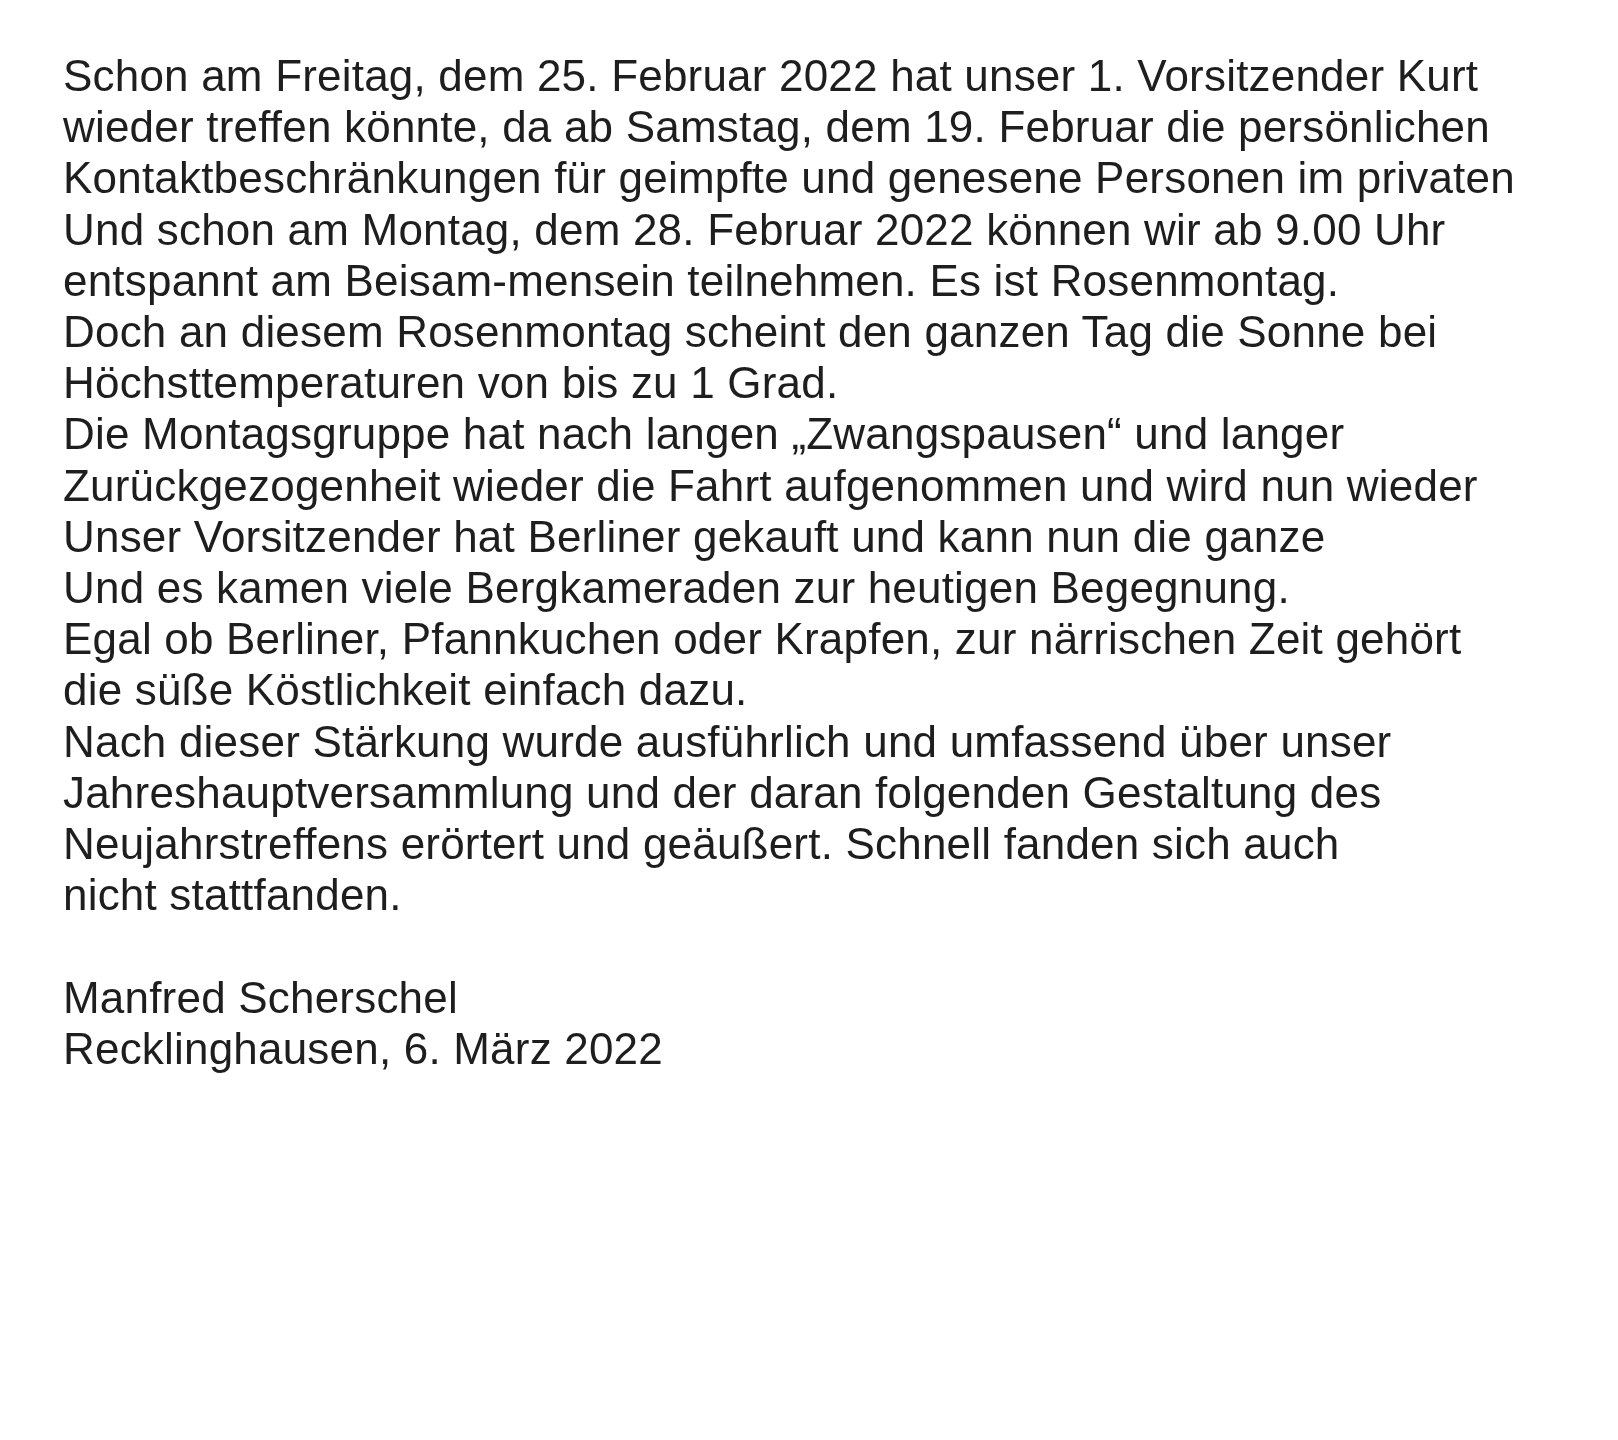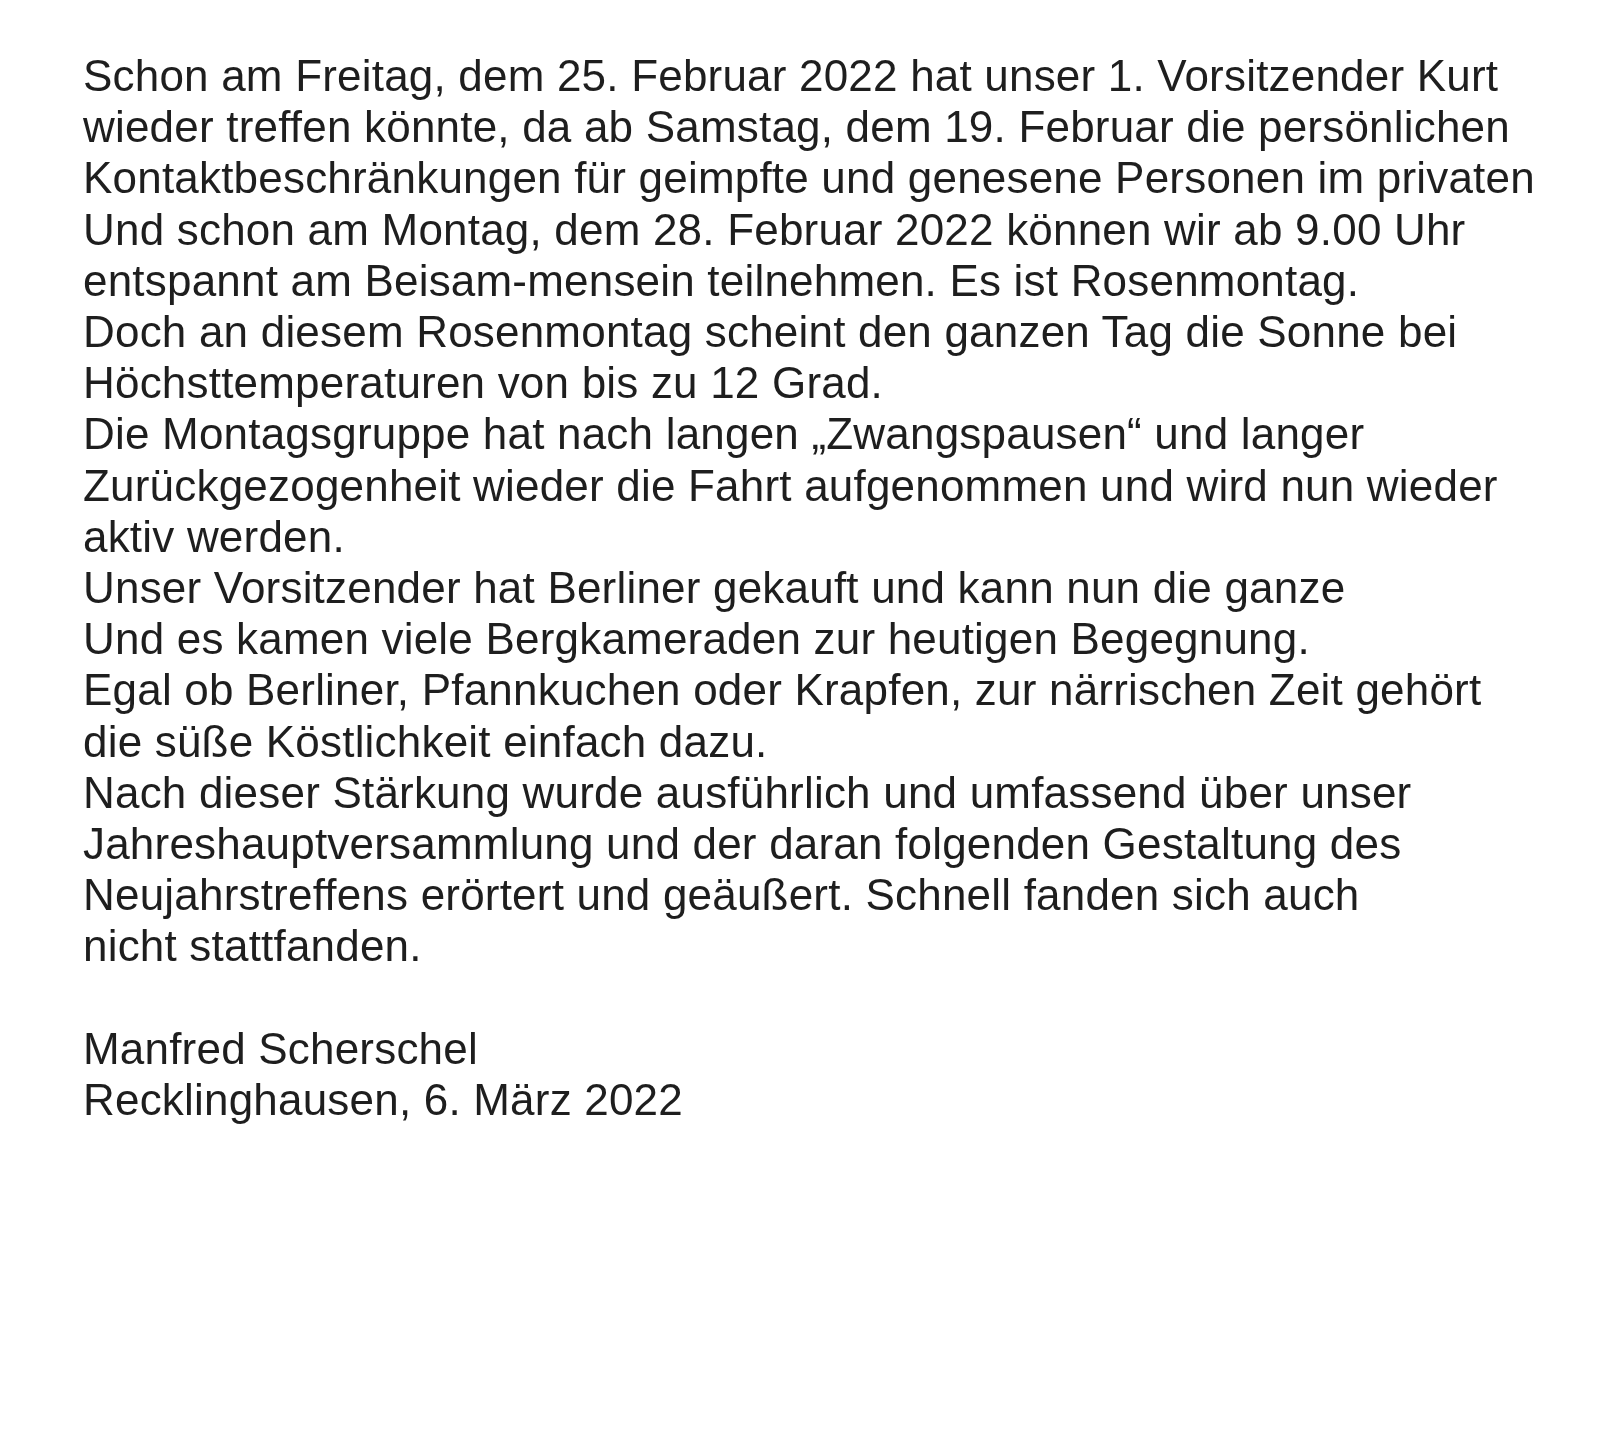--- a/index.html
+++ b/index.html
@@ -20,38 +20,36 @@
     background: #ffffff;
     font-family: "Liberation Sans", sans-serif;
     font-size: 44px;
     line-height: 51.2px;
     color: #1e1e1e;
     letter-spacing: 0.2px;
   }
   .text-line {
     white-space: pre;
     font-kerning: normal;
-    margin-left: 20px;
   }
 </style>
 </head>
 <body>
 
 <div class="page">
   <div class="text-block">
       <div class="text-line">Schon am Freitag, dem 25. Februar 2022 hat unser 1. Vorsitzender Kurt</div>
       <div class="text-line">wieder treffen könnte, da ab Samstag, dem 19. Februar die persönlichen</div>
       <div class="text-line">Kontaktbeschränkungen für geimpfte und genesene Personen im privaten</div>
       <div class="text-line">Und schon am Montag, dem 28. Februar 2022 können wir ab 9.00 Uhr</div>
       <div class="text-line">entspannt am Beisam-mensein teilnehmen. Es ist Rosenmontag.</div>
       <div class="text-line">Doch an diesem Rosenmontag scheint den ganzen Tag die Sonne bei</div>
-      <div class="text-line">Höchsttemperaturen von bis zu 12 Grad.</div>
+      <div class="text-line">Höchsttemperaturen von bis zu 1 Grad.</div>
       <div class="text-line">Die Montagsgruppe hat nach langen „Zwangspausen“ und langer</div>
       <div class="text-line">Zurückgezogenheit wieder die Fahrt aufgenommen und wird nun wieder</div>
-      <div class="text-line">aktiv werden.</div>
       <div class="text-line">Unser Vorsitzender hat Berliner gekauft und kann nun die ganze</div>
       <div class="text-line">Und es kamen viele Bergkameraden zur heutigen Begegnung.</div>
       <div class="text-line">Egal ob Berliner, Pfannkuchen oder Krapfen, zur närrischen Zeit gehört</div>
       <div class="text-line">die süße Köstlichkeit einfach dazu.</div>
       <div class="text-line">Nach dieser Stärkung wurde ausführlich und umfassend über unser</div>
       <div class="text-line">Jahreshauptversammlung und der daran folgenden Gestaltung des</div>
       <div class="text-line">Neujahrstreffens erörtert und geäußert. Schnell fanden sich auch</div>
       <div class="text-line">nicht stattfanden.</div>
       <div class="text-line">&nbsp;</div>
       <div class="text-line">Manfred Scherschel</div>

